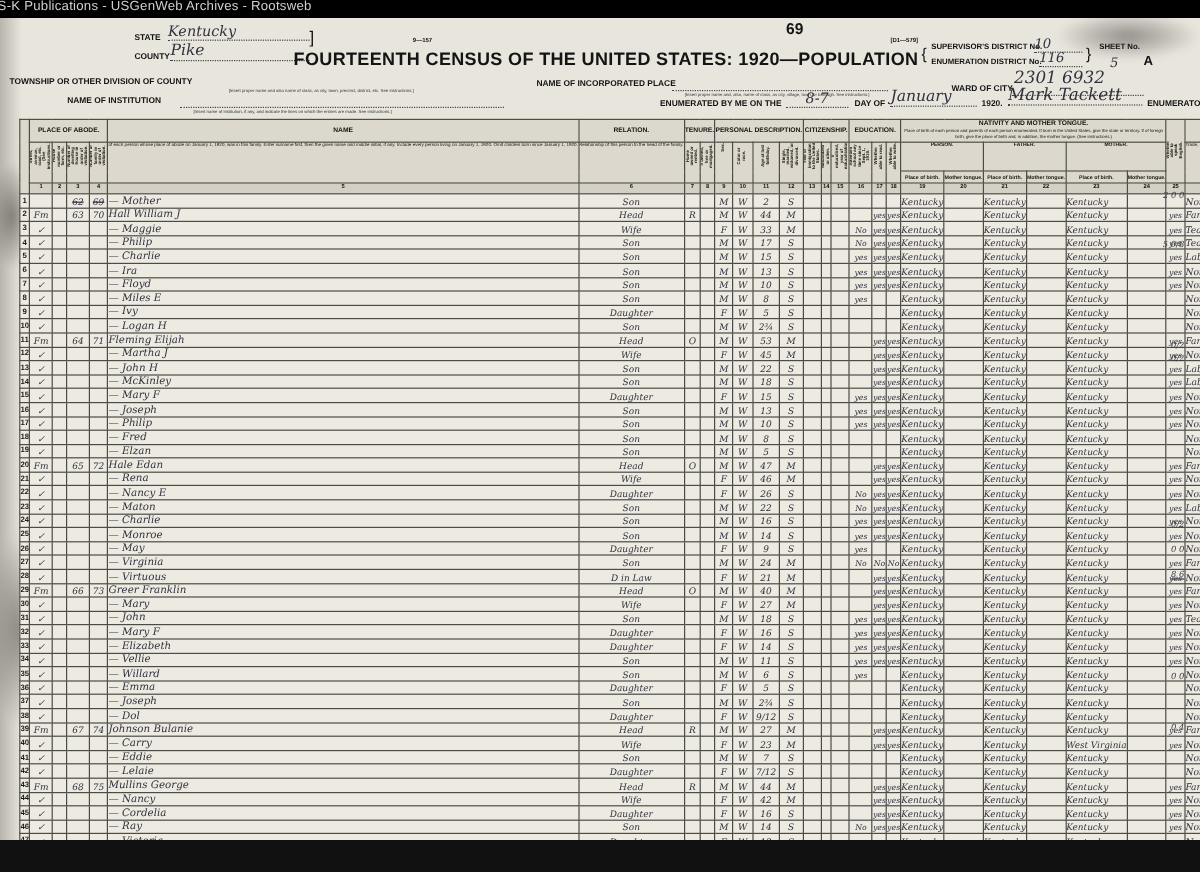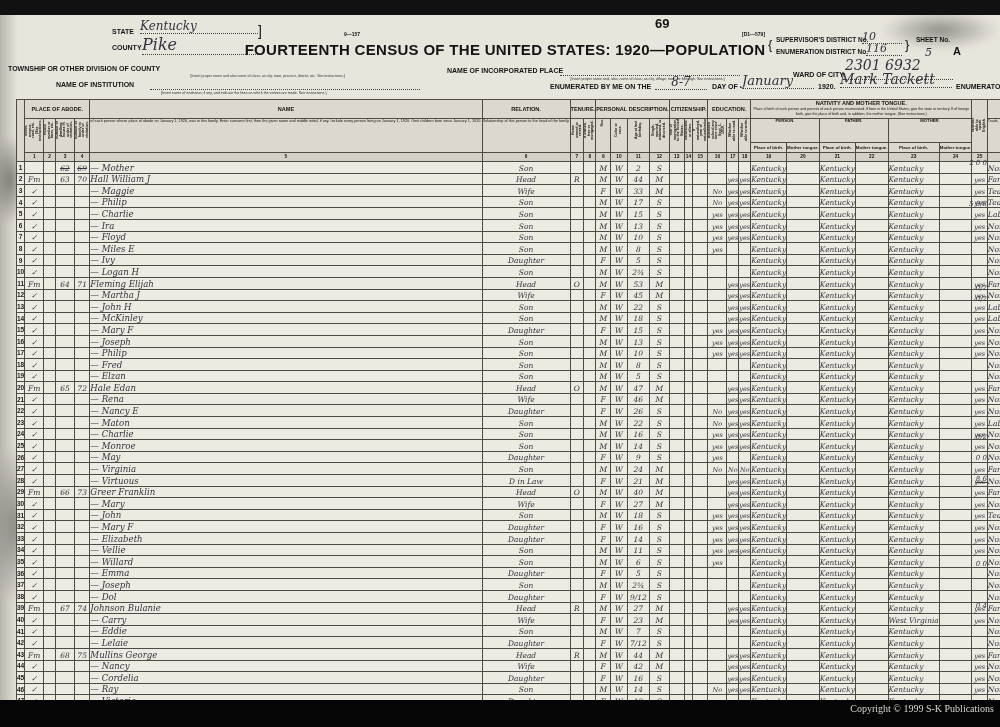--- a/index.html
+++ b/index.html
@@ -52,34 +52,37 @@
   td.xout{text-decoration:line-through;}
   .gl{border-left:1.5px solid #2c2a26;}
   .margin-marks div{position:absolute;right:13px;font-family:"DejaVu Serif",serif;font-style:italic;
                     color:#3a3a45;font-size:7px;white-space:nowrap;}
 </style>
 </head>
 <body>
 
 <div class="screen">
 
+  <div class="topbar">
+    <span>S-K Publications - USGenWeb Archives - Rootsweb</span>
+  </div>
 
   <div class="paper">
     <div class="smudge s1"></div>
     <div class="smudge s2"></div>
     <div class="smudge s3"></div>
     <div class="smudge s4"></div>
     <div class="smudge s5"></div>
 
     <div class="formhead">
 
       <span class="pr" style="left:112px;top:13px;">STATE</span>
       <span class="hwv dot" style="left:140px;top:4px;width:118px;font-size:12px;">Kentucky</span>
       <span class="pr" style="left:112px;top:29px;">COUNTY</span>
-      <span class="hwv dot" style="left:142px;top:20px;width:116px;font-size:16px;">Pike</span>
+      <span class="hwv dot" style="left:142px;top:20px;width:116px;font-size:13px;">Pike</span>
       <span class="pr" style="left:258px;top:8px;font-size:14px;font-weight:normal;">]</span>
 
       <span class="pr" style="left:344px;top:16px;font-size:5px;">9—157</span>
       <div class="pr" style="left:655px;top:1px;font-size:13px;">69</div>
       <span class="pr" style="left:742px;top:16px;font-size:5px;">[D1—579]</span>
       <div class="pr" style="left:235px;top:26px;width:540px;text-align:center;font-size:15px;letter-spacing:.3px;">FOURTEENTH CENSUS OF THE UNITED STATES: 1920—POPULATION</div>
 
       <span class="pr" style="left:768px;top:22px;font-size:13px;font-weight:normal;">{</span>
       <span class="pr" style="left:776px;top:21px;font-size:6.5px;">SUPERVISOR'S DISTRICT No.</span>
       <span class="hwv dot" style="left:862px;top:15px;width:40px;font-size:11px;">10</span>
@@ -1599,16 +1602,13 @@
         <div style="top: 269px;">0/2</div>
         <div style="top: 280px;">0/2</div>
         <div style="top: 418px;">0/2</div>
         <div style="top: 439px;">0 0</div>
         <div style="top: 460px; text-decoration: underline;">8 6</div>
         <div style="top: 545px;">0 0</div>
         <div style="top: 587px;">0 4</div>
       </div>
   </div>
 
-  <div class="bottombar">
-    <span>Copyright © 1999 S-K Publications</span>
-  </div>
 </div>
 
 </body></html>

